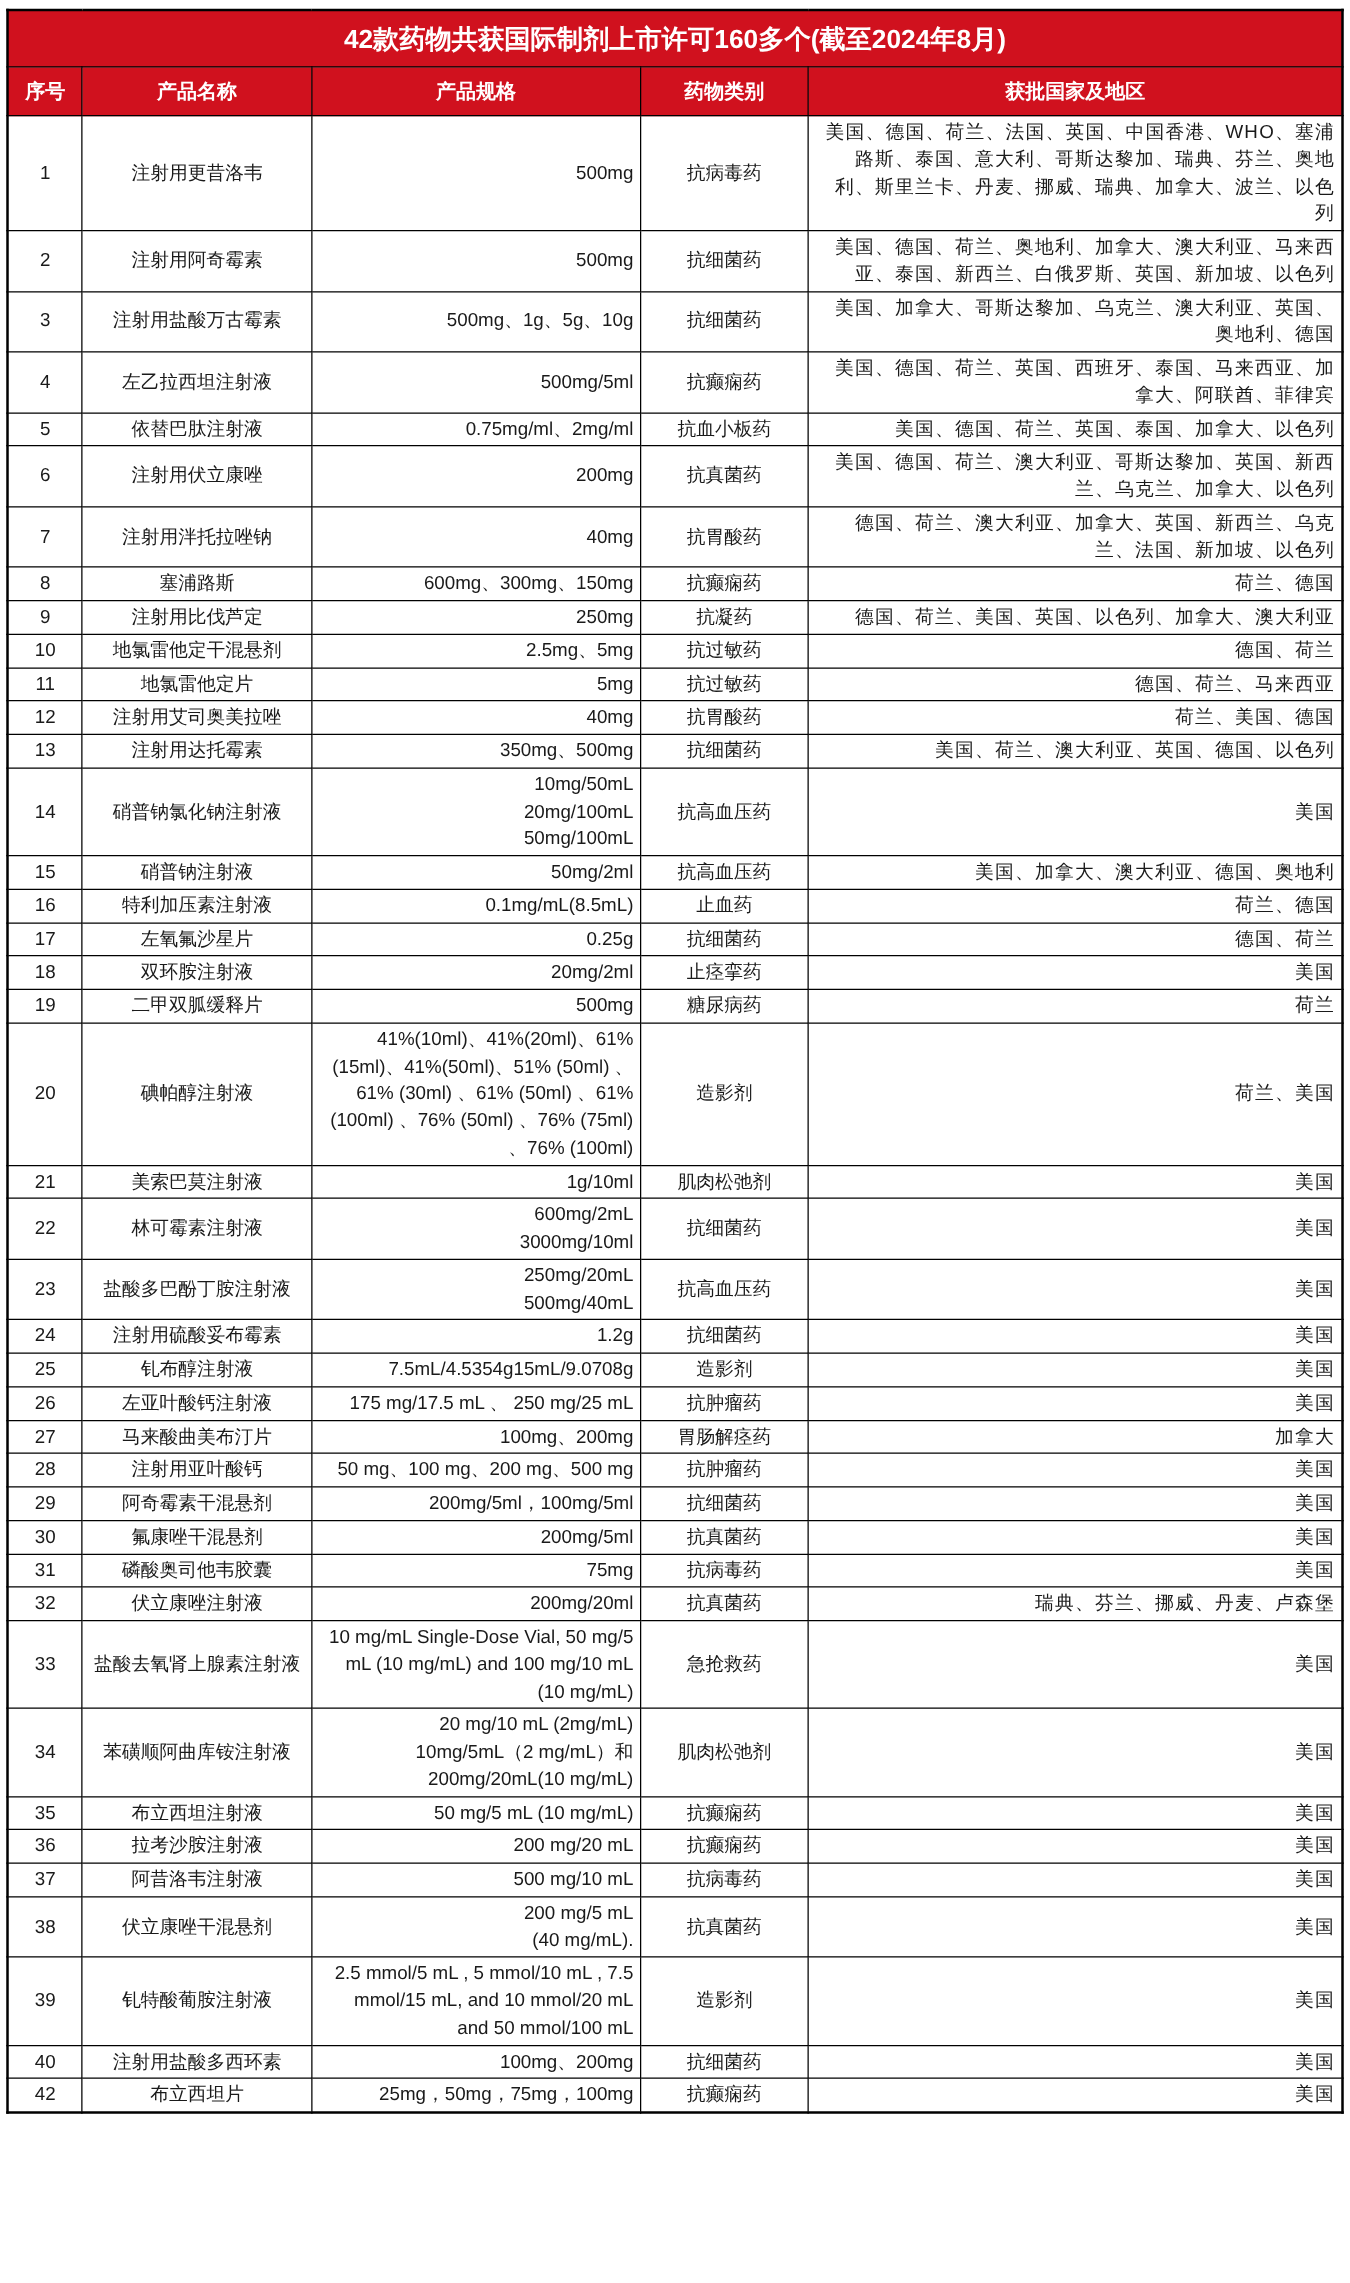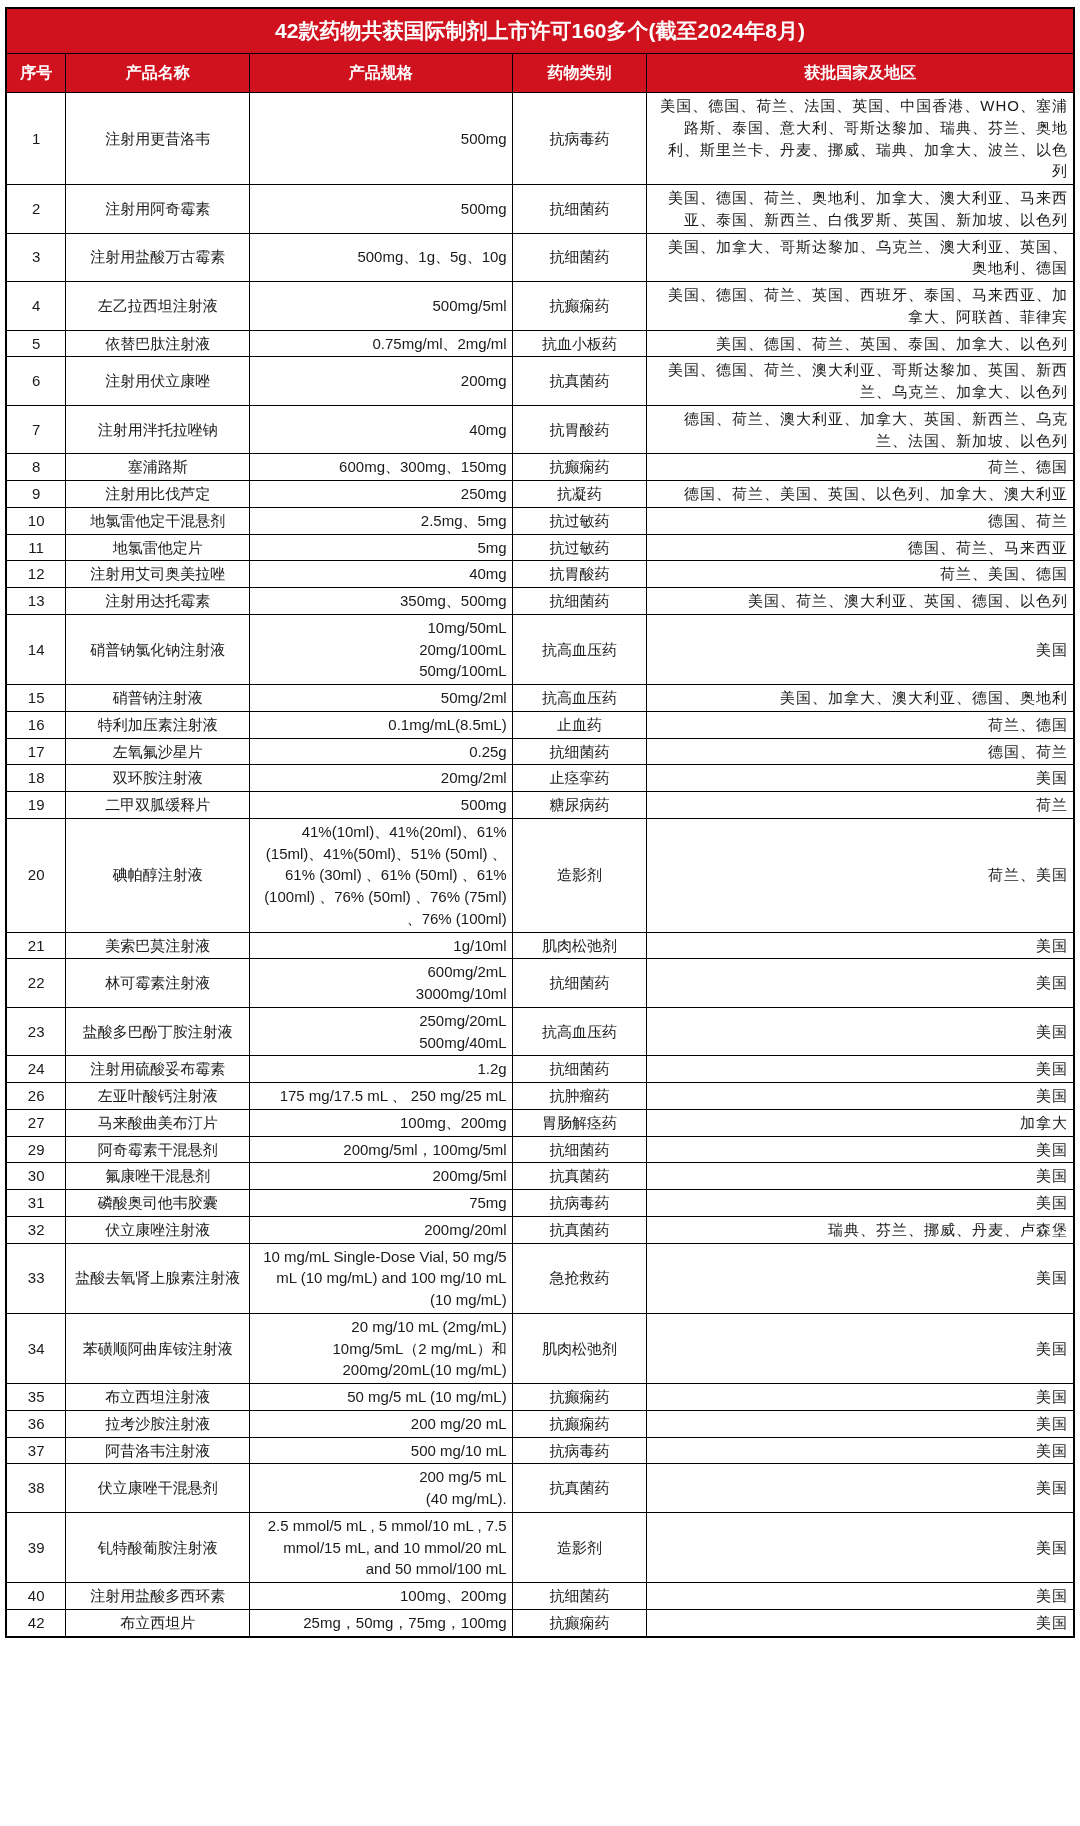--- a/index.html
+++ b/index.html
@@ -264,32 +264,46 @@
           <td class="col-regions">美国</td>
         </tr>
         <tr>
           <td class="col-no">24</td>
           <td class="col-name">注射用硫酸妥布霉素</td>
           <td class="col-spec">1.2g</td>
           <td class="col-category">抗细菌药</td>
           <td class="col-regions">美国</td>
         </tr>
         <tr>
+          <td class="col-no">25</td>
+          <td class="col-name">钆布醇注射液</td>
+          <td class="col-spec">7.5mL/4.5354g15mL/9.0708g</td>
+          <td class="col-category">造影剂</td>
+          <td class="col-regions">美国</td>
+        </tr>
+        <tr>
           <td class="col-no">26</td>
           <td class="col-name">左亚叶酸钙注射液</td>
           <td class="col-spec">175 mg/17.5 mL 、 250 mg/25 mL</td>
           <td class="col-category">抗肿瘤药</td>
           <td class="col-regions">美国</td>
         </tr>
         <tr>
           <td class="col-no">27</td>
           <td class="col-name">马来酸曲美布汀片</td>
           <td class="col-spec">100mg、200mg</td>
           <td class="col-category">胃肠解痉药</td>
           <td class="col-regions">加拿大</td>
+        </tr>
+        <tr>
+          <td class="col-no">28</td>
+          <td class="col-name">注射用亚叶酸钙</td>
+          <td class="col-spec">50 mg、100 mg、200 mg、500 mg</td>
+          <td class="col-category">抗肿瘤药</td>
+          <td class="col-regions">美国</td>
         </tr>
         <tr>
           <td class="col-no">29</td>
           <td class="col-name">阿奇霉素干混悬剂</td>
           <td class="col-spec">200mg/5ml，100mg/5ml</td>
           <td class="col-category">抗细菌药</td>
           <td class="col-regions">美国</td>
         </tr>
         <tr>
           <td class="col-no">30</td>

